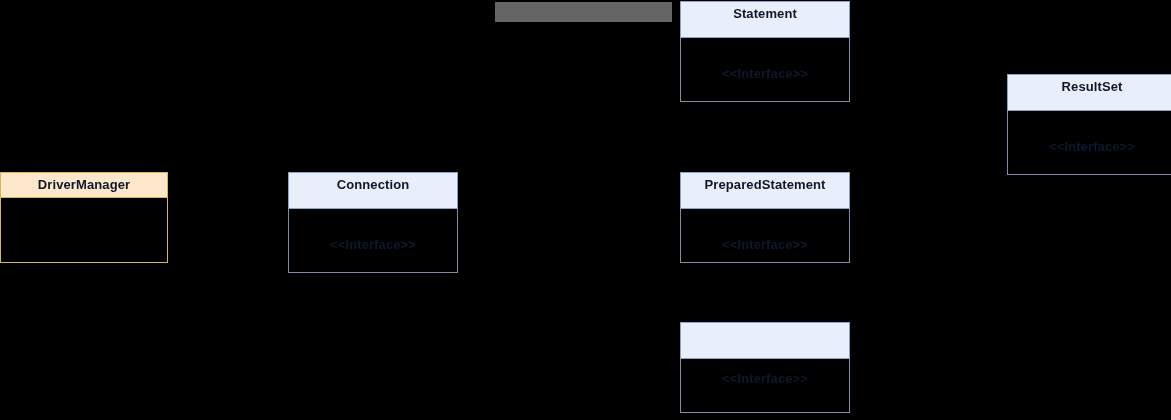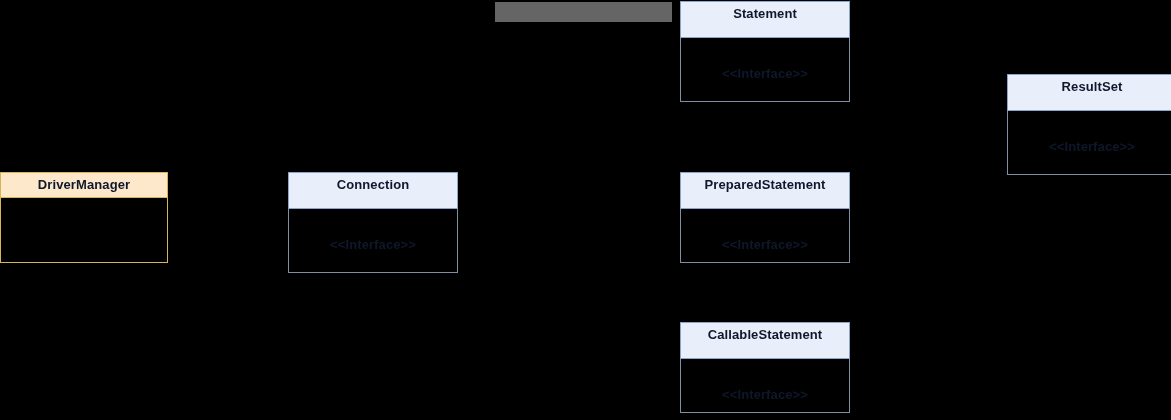--- a/index.html
+++ b/index.html
@@ -110,21 +110,20 @@
   <div class="uml-box style-interface" style="left:680px; top:172px; width:170px; height:89px;">
     <div class="uml-header" style="height:37px;">
       <span class="uml-title">PreparedStatement</span>
       <span class="uml-stereotype">&lt;&lt;Interface&gt;&gt;</span>
     </div>
     <div class="uml-body" style="height:54px;"></div>
   </div>
 
   <div class="uml-box style-interface" style="left:680px; top:322px; width:170px; height:91px;">
     <div class="uml-header" style="height:37px;">
-      <span class="uml-title">CallableStatement</span>
       <span class="uml-stereotype">&lt;&lt;Interface&gt;&gt;</span>
     </div>
     <div class="uml-body" style="height:54px;"></div>
   </div>
 
   <div class="uml-box style-interface" style="left:1007px; top:74px; width:170px; height:101px;">
     <div class="uml-header" style="height:37px;">
       <span class="uml-title">ResultSet</span>
       <span class="uml-stereotype">&lt;&lt;Interface&gt;&gt;</span>
     </div>

